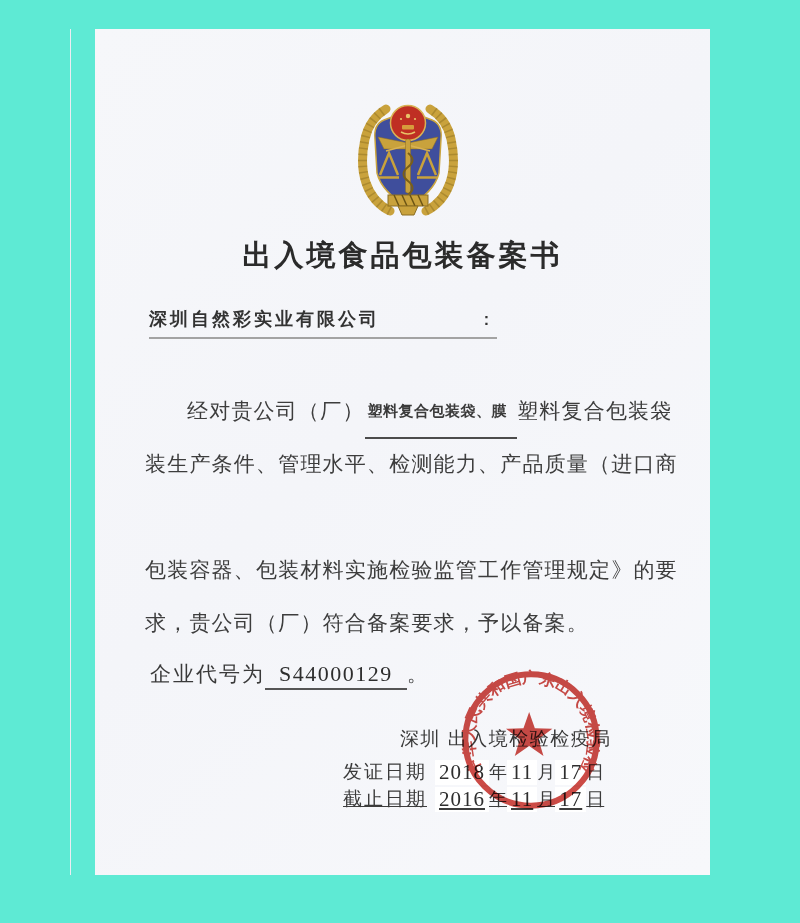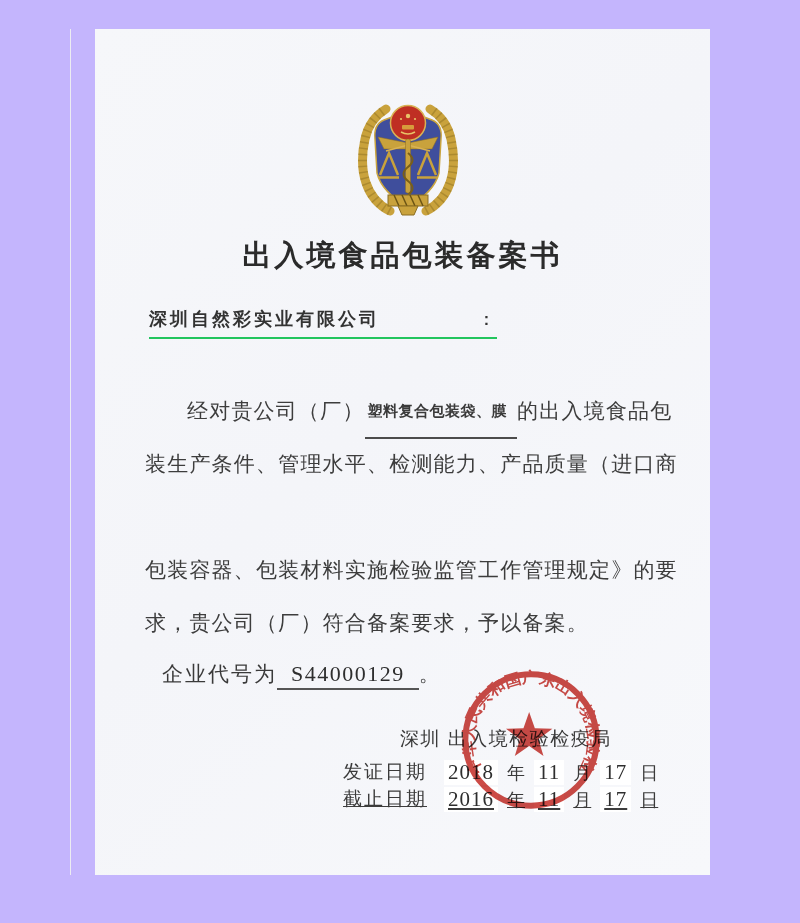--- a/index.html
+++ b/index.html
@@ -1,52 +1,52 @@
 <!DOCTYPE html>
 <html><head>
 <meta charset="utf-8">
 <style>
   html,body{margin:0;padding:0;background:#ffffff;}
   .canvas{
-    position:relative;width:800px;height:923px;background:#c4b5fd;overflow:hidden;
+    position:relative;width:800px;height:923px;background:#5eead4;overflow:hidden;
     font-family:"Liberation Sans", sans-serif;color:#3d3d3d;
   }
   .edge-line{position:absolute;left:70px;top:29px;width:1px;height:846px;background:#ececf2;}
   .paper{
     position:absolute;left:95px;top:29px;width:615px;height:846px;
     background:linear-gradient(135deg,#f6f7fa 0%,#f4f5f9 45%,#f7f8fb 100%);
   }
   .emblem{position:absolute;left:356px;top:99px;width:104px;height:120px;}
   .title{
     position:absolute;left:95px;top:236px;width:615px;text-align:center;
     font-size:29px;font-weight:bold;color:#2b2b2b;letter-spacing:3px;white-space:nowrap;
   }
   .company-row{
     position:absolute;left:149px;top:307px;width:348px;
     display:flex;justify-content:space-between;align-items:baseline;
-    border-bottom:2px solid #22c55e;padding-bottom:6px;
+    border-bottom:2px solid #a3a3a3;padding-bottom:6px;
   }
   .company-name{font-size:18px;font-weight:bold;color:#333;letter-spacing:3px;white-space:nowrap;}
   .company-colon{font-size:16px;font-weight:bold;color:#333;margin-right:8px;}
   .para-line{
     position:absolute;left:145px;width:560px;font-size:21px;letter-spacing:1.2px;
     color:#3d3d3d;white-space:nowrap;
   }
   .para-line.indent{padding-left:42px;}
   .product-underline{
     font-size:15px;font-weight:bold;letter-spacing:0.5px;color:#3a3a3a;
     border-bottom:2px solid #4c4c4c;padding:0 10px 18px 3px;vertical-align:2px;
   }
-  .code-line{position:absolute;left:150px;top:660px;font-size:21px;letter-spacing:2px;color:#3a3a3a;white-space:nowrap;margin-left:12px;}
+  .code-line{position:absolute;left:150px;top:660px;font-size:21px;letter-spacing:2px;color:#3a3a3a;white-space:nowrap;}
   .code-underline{
     border-bottom:2px solid #555;padding:0 14px 2px 14px;
     font-family:"Liberation Serif", serif;font-size:22px;letter-spacing:1.5px;color:#2e2e2e;
   }
   .authority{position:absolute;left:400px;top:726px;font-size:19px;letter-spacing:1.5px;color:#3a3a3a;white-space:nowrap;}
-  .date-row{position:absolute;left:343px;display:flex;align-items:flex-end;gap:9px;white-space:nowrap;}
+  .date-row{position:absolute;left:343px;display:flex;align-items:center;white-space:nowrap;}
   .date-row.issue{top:759px;}
   .date-row.expiry{top:786px;text-decoration:underline;}
   .date-label{font-size:19px;letter-spacing:2px;color:#3a3a3a;margin-right:8px;}
   .date-num{
     font-family:"Liberation Serif", serif;font-size:21px;color:#2e2e2e;
     background:#ffffff;padding:0 4px;letter-spacing:1px;
   }
   .date-unit{font-size:18px;color:#3a3a3a;}
   .seal{
     position:absolute;left:457px;top:666px;width:148px;height:148px;
@@ -97,21 +97,21 @@
   </svg>
 
   <div class="title">出入境食品包装备案书</div>
 
   <div class="company-row">
     <span class="company-name">深圳自然彩实业有限公司</span>
     <span class="company-colon">:</span>
   </div>
 
   <div class="para-line indent" style="top:397px">
-    <span>经对贵公司（厂）</span><span class="product-underline">塑料复合包装袋、膜</span><span>的出入境食品包</span>
+    <span>经对贵公司（厂）</span><span class="product-underline">塑料复合包装袋、膜</span><span>塑料复合包装袋</span>
   </div>
   <div class="para-line" style="top:450px">装生产条件、管理水平、检测能力、产品质量（进口商</div>
   <div class="para-line" style="top:609px">求，贵公司（厂）符合备案要求，予以备案。</div>
   <div class="para-line" style="top:556px">包装容器、包装材料实施检验监管工作管理规定》的要</div>
 
   <div class="code-line">
     <span>企业代号为</span><span class="code-underline">S44000129</span><span>。</span>
   </div>
 
   <div class="authority">深圳 出入境检验检疫局</div>

